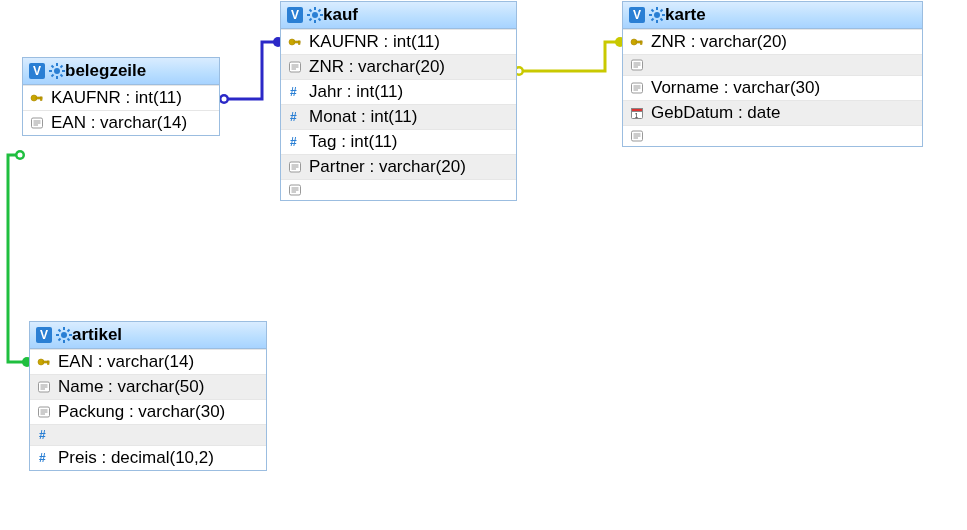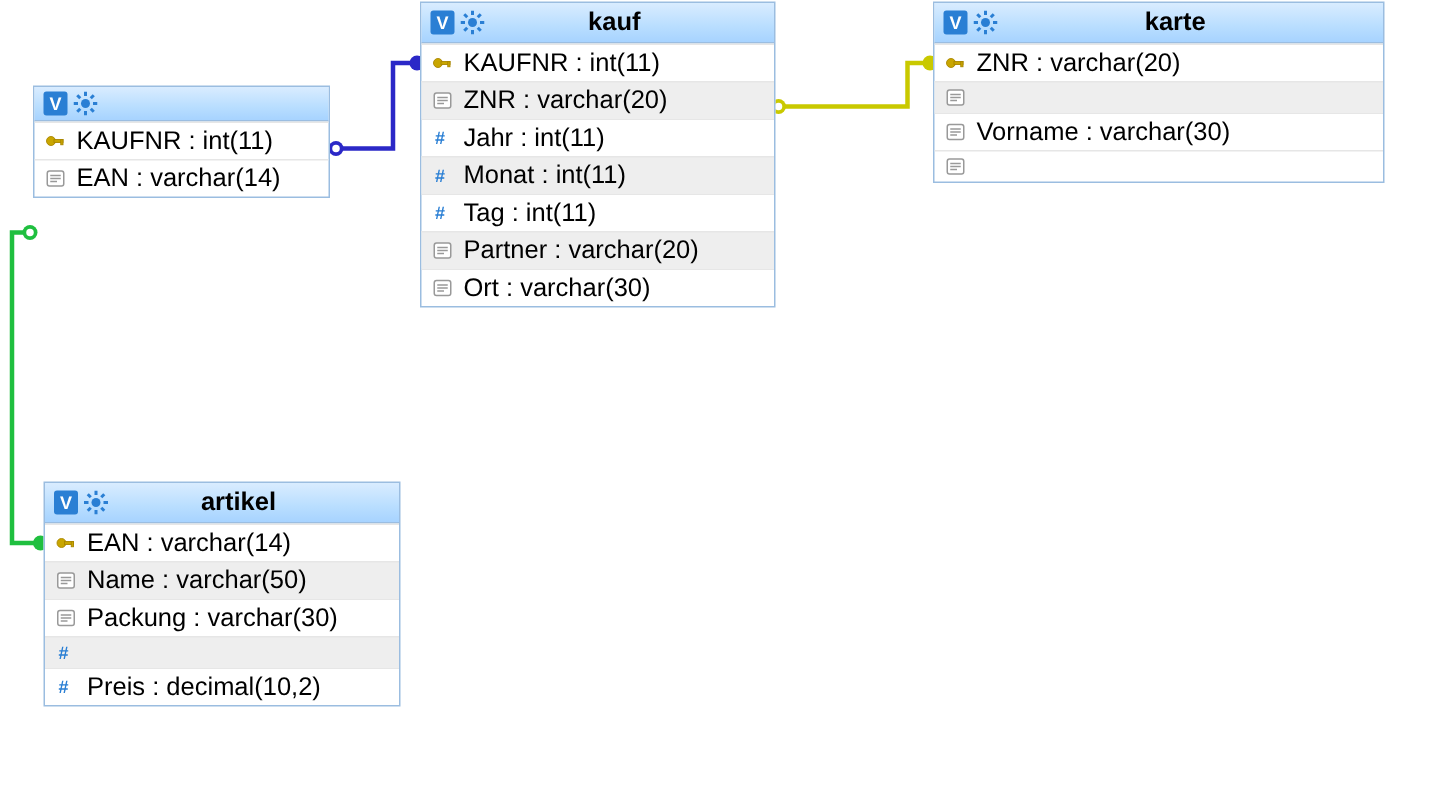--- a/index.html
+++ b/index.html
@@ -29,21 +29,20 @@
     background: linear-gradient(#d9ecff 0%, #b9deff 60%, #a7d3ff 100%);
     border-bottom: 1px solid #9bbde0;
     display: flex;
     align-items: center;
     padding: 3px 6px;
     font-weight: bold;
     color: #000;
   }
   .tbl-header .title {
     flex: 1;
-    text-align: center;
     padding-right: 14px;
   }
   .v-icon {
     display: inline-flex;
     width: 16px; height: 16px;
     border-radius: 2px;
     background: #2a7fd4;
     color: #fff;
     font-size: 12px;
     font-weight: bold;
@@ -111,20 +110,21 @@
               <line x1="0" y1="8" x2="3" y2="8"></line>
               <line x1="13" y1="8" x2="16" y2="8"></line>
               <line x1="2.5" y1="2.5" x2="4.5" y2="4.5"></line>
               <line x1="11.5" y1="11.5" x2="13.5" y2="13.5"></line>
               <line x1="2.5" y1="13.5" x2="4.5" y2="11.5"></line>
               <line x1="11.5" y1="4.5" x2="13.5" y2="2.5"></line>
             </g>
           </g>
         </svg>
     </span>
+    <span class="title">belegzeile</span>
   </div>
   <div class="tbl-body">
       <div class="tbl-row">
         <span class="row-icon">
           <svg width="14" height="14" viewBox="0 0 14 14">
             <g fill="#c9a600" stroke="#a98600" stroke-width="0.6">
               <circle cx="4" cy="7" r="3"></circle>
               <rect x="6" y="6" width="6" height="2"></rect>
               <rect x="10.5" y="6" width="1.5" height="3.5"></rect>
             </g>
@@ -229,21 +229,20 @@
       </div>
       <div class="tbl-row">
         <span class="row-icon">
           <svg width="14" height="14" viewBox="0 0 14 14">
             <rect x="1.5" y="2" width="11" height="10" rx="1.5" fill="#fff" stroke="#999"></rect>
             <line x1="3.5" y1="5" x2="10.5" y2="5" stroke="#999" stroke-width="1"></line>
             <line x1="3.5" y1="7" x2="10.5" y2="7" stroke="#999" stroke-width="1"></line>
             <line x1="3.5" y1="9" x2="8" y2="9" stroke="#999" stroke-width="1"></line>
           </svg>
         </span>
-        <span class="row-text">Ort : varchar(30)</span>
       </div>
     </div>
 </div>
 
 <div class="table-box" id="tbl-karte" style="left:622px;top:1px;width:301px;">
   <div class="tbl-header">
     <span class="v-icon">V</span>
     <span class="gear-icon">
       <svg width="16" height="16" viewBox="0 0 16 16">
           <g fill="#2a7fd4">
@@ -290,20 +289,30 @@
         <span class="row-icon">
           <svg width="14" height="14" viewBox="0 0 14 14">
             <rect x="1.5" y="2" width="11" height="10" rx="1.5" fill="#fff" stroke="#999"></rect>
             <line x1="3.5" y1="5" x2="10.5" y2="5" stroke="#999" stroke-width="1"></line>
             <line x1="3.5" y1="7" x2="10.5" y2="7" stroke="#999" stroke-width="1"></line>
             <line x1="3.5" y1="9" x2="8" y2="9" stroke="#999" stroke-width="1"></line>
           </svg>
         </span>
         <span class="row-text">Vorname : varchar(30)</span>
       </div>
+      <div class="tbl-row alt">
+        <span class="row-icon">
+          <svg width="14" height="14" viewBox="0 0 14 14">
+            <rect x="1.5" y="2.5" width="11" height="10" rx="1" fill="#fff" stroke="#888"></rect>
+            <rect x="1.5" y="2.5" width="11" height="3" fill="#d33" stroke="#888"></rect>
+            <text x="4.5" y="11.5" font-size="7" fill="#333" font-family="Arial">1</text>
+          </svg>
+        </span>
+        <span class="row-text">GebDatum : date</span>
+      </div>
       <div class="tbl-row">
         <span class="row-icon">
           <svg width="14" height="14" viewBox="0 0 14 14">
             <rect x="1.5" y="2" width="11" height="10" rx="1.5" fill="#fff" stroke="#999"></rect>
             <line x1="3.5" y1="5" x2="10.5" y2="5" stroke="#999" stroke-width="1"></line>
             <line x1="3.5" y1="7" x2="10.5" y2="7" stroke="#999" stroke-width="1"></line>
             <line x1="3.5" y1="9" x2="8" y2="9" stroke="#999" stroke-width="1"></line>
           </svg>
         </span>
       </div>

